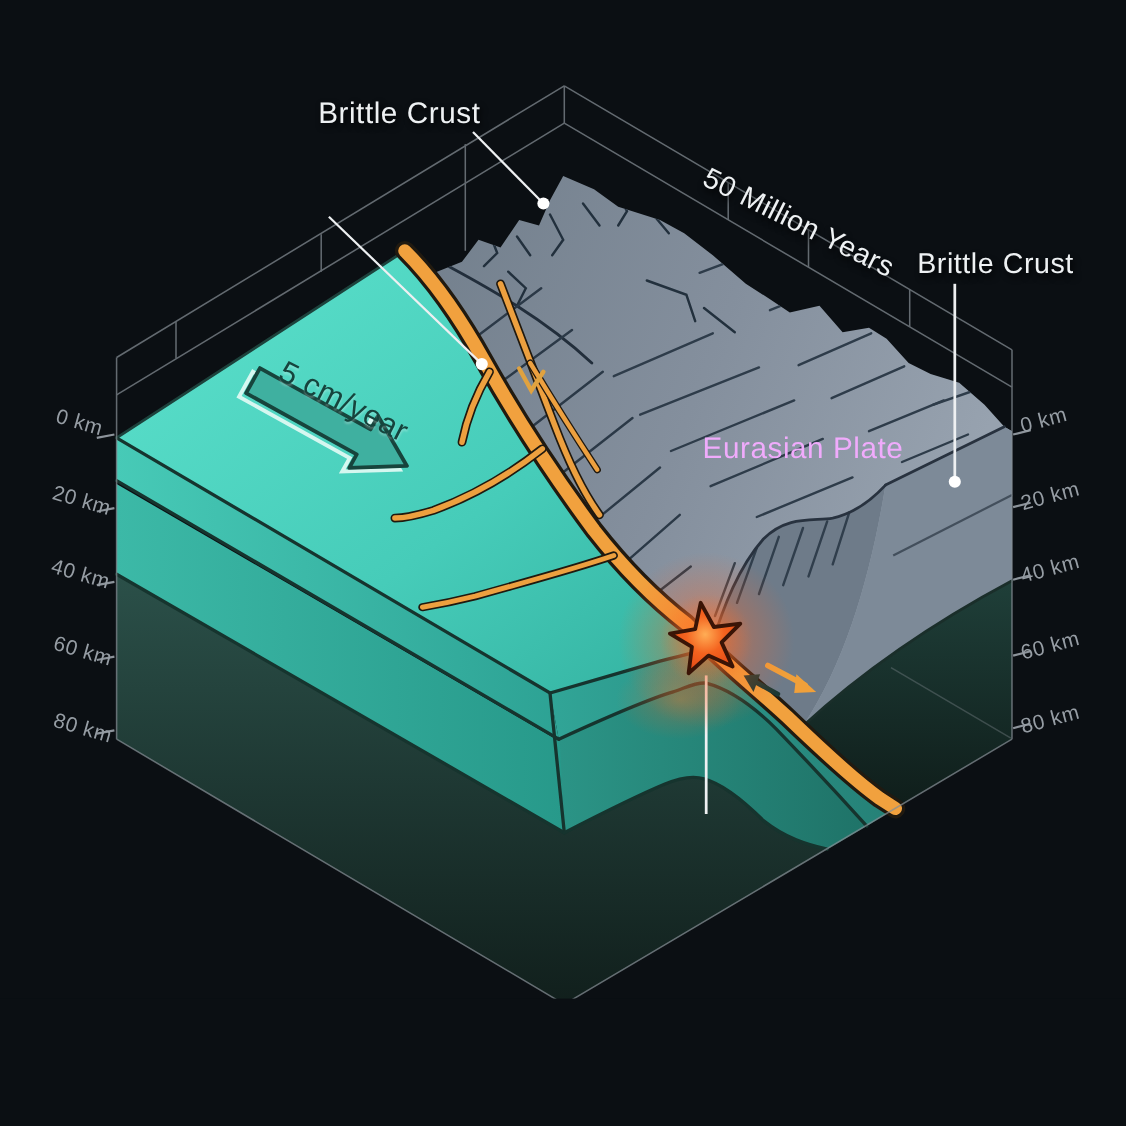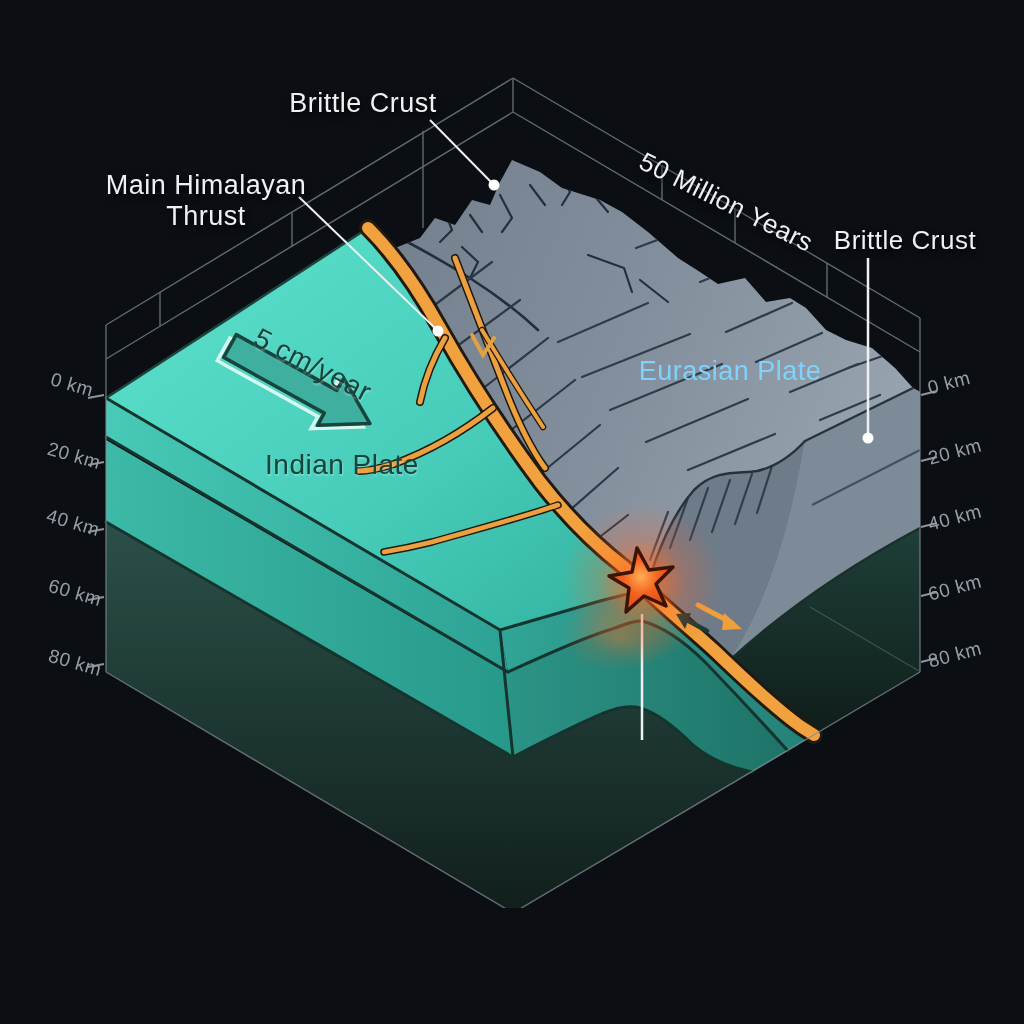--- a/index.html
+++ b/index.html
@@ -10,21 +10,21 @@
   }
   #scene{position:absolute;left:0;top:0;}
   .lbl{position:absolute;white-space:nowrap;}
   .lbl-main{
     color:#eef1f3;font-size:27px;letter-spacing:.5px;
     text-shadow:2px 3px 6px rgba(0,0,0,.9);
   }
   .center{transform:translate(-50%,-50%);text-align:center;}
   .wrap2{white-space:normal;line-height:31px;}
   .lbl-rot{transform-origin:left top;}
-  .lbl-dark{color:#7dd3fc;font-size:27px;letter-spacing:.5px;text-shadow:none;}
+  .lbl-dark{color:#f0abfc;font-size:27px;letter-spacing:.5px;text-shadow:none;margin-top:37px;}
   .lbl-teal-dark{
     color:#16443d;font-size:28px;letter-spacing:.5px;
     text-shadow:1px 2px 2px rgba(255,255,255,.28);
   }
   .km{
     position:absolute;color:#969da4;font-size:19px;letter-spacing:.5px;
     white-space:nowrap;
   }
   .km-l{transform:translate(-50%,-50%) rotate(16deg);}
   .km-r{transform:translate(-50%,-50%) rotate(-15deg);}
@@ -305,29 +305,27 @@
     <g>
       <g transform="translate(230,346) rotate(29)">
         <path d="M0,-13 L115,-13 L115,-27 L160,0 L115,27 L115,13 L0,13 Z" transform="translate(-4,6)" fill="none" stroke="#e4fbf5" stroke-width="3.5" opacity="0.9"></path>
         <path d="M0,-13 L115,-13 L115,-27 L160,0 L115,27 L115,13 L0,13 Z" fill="#3fb0a0" stroke="#17443c" stroke-width="3.5" stroke-linejoin="round"></path>
       </g>
     </g>
   </svg>
 
   <div class="lbl lbl-main center" style="left:363px;top:103px;">Brittle Crust</div>
 
-  <div class="lbl lbl-main center wrap2" style="left:206px;top:201px;width:250px;">Main Himalayan Thrust</div>
 
   <div class="lbl lbl-main lbl-rot" style="left:648px;top:146px;font-size:26px;transform:rotate(26.5deg);">50 Million Years</div>
 
   <div class="lbl lbl-main center" style="left:905px;top:240px;font-size:26px;">Brittle Crust</div>
 
   <div class="lbl lbl-dark center" style="left:730px;top:371px;">Eurasian Plate</div>
 
-  <div class="lbl lbl-teal-dark center" style="left:342px;top:465px;">Indian Plate</div>
 
   <div class="lbl lbl-teal-dark lbl-rot" style="left:263px;top:322px;transform:rotate(27deg);">5 cm/year</div>
 
 
   <span class="km km-l" style="left:72px;top:385px;">0 km</span>
   <span class="km km-l" style="left:74px;top:456px;">20 km</span>
   <span class="km km-l" style="left:73px;top:523px;">40 km</span>
   <span class="km km-l" style="left:75px;top:593px;">60 km</span>
   <span class="km km-l" style="left:75px;top:663px;">80 km</span>
 

